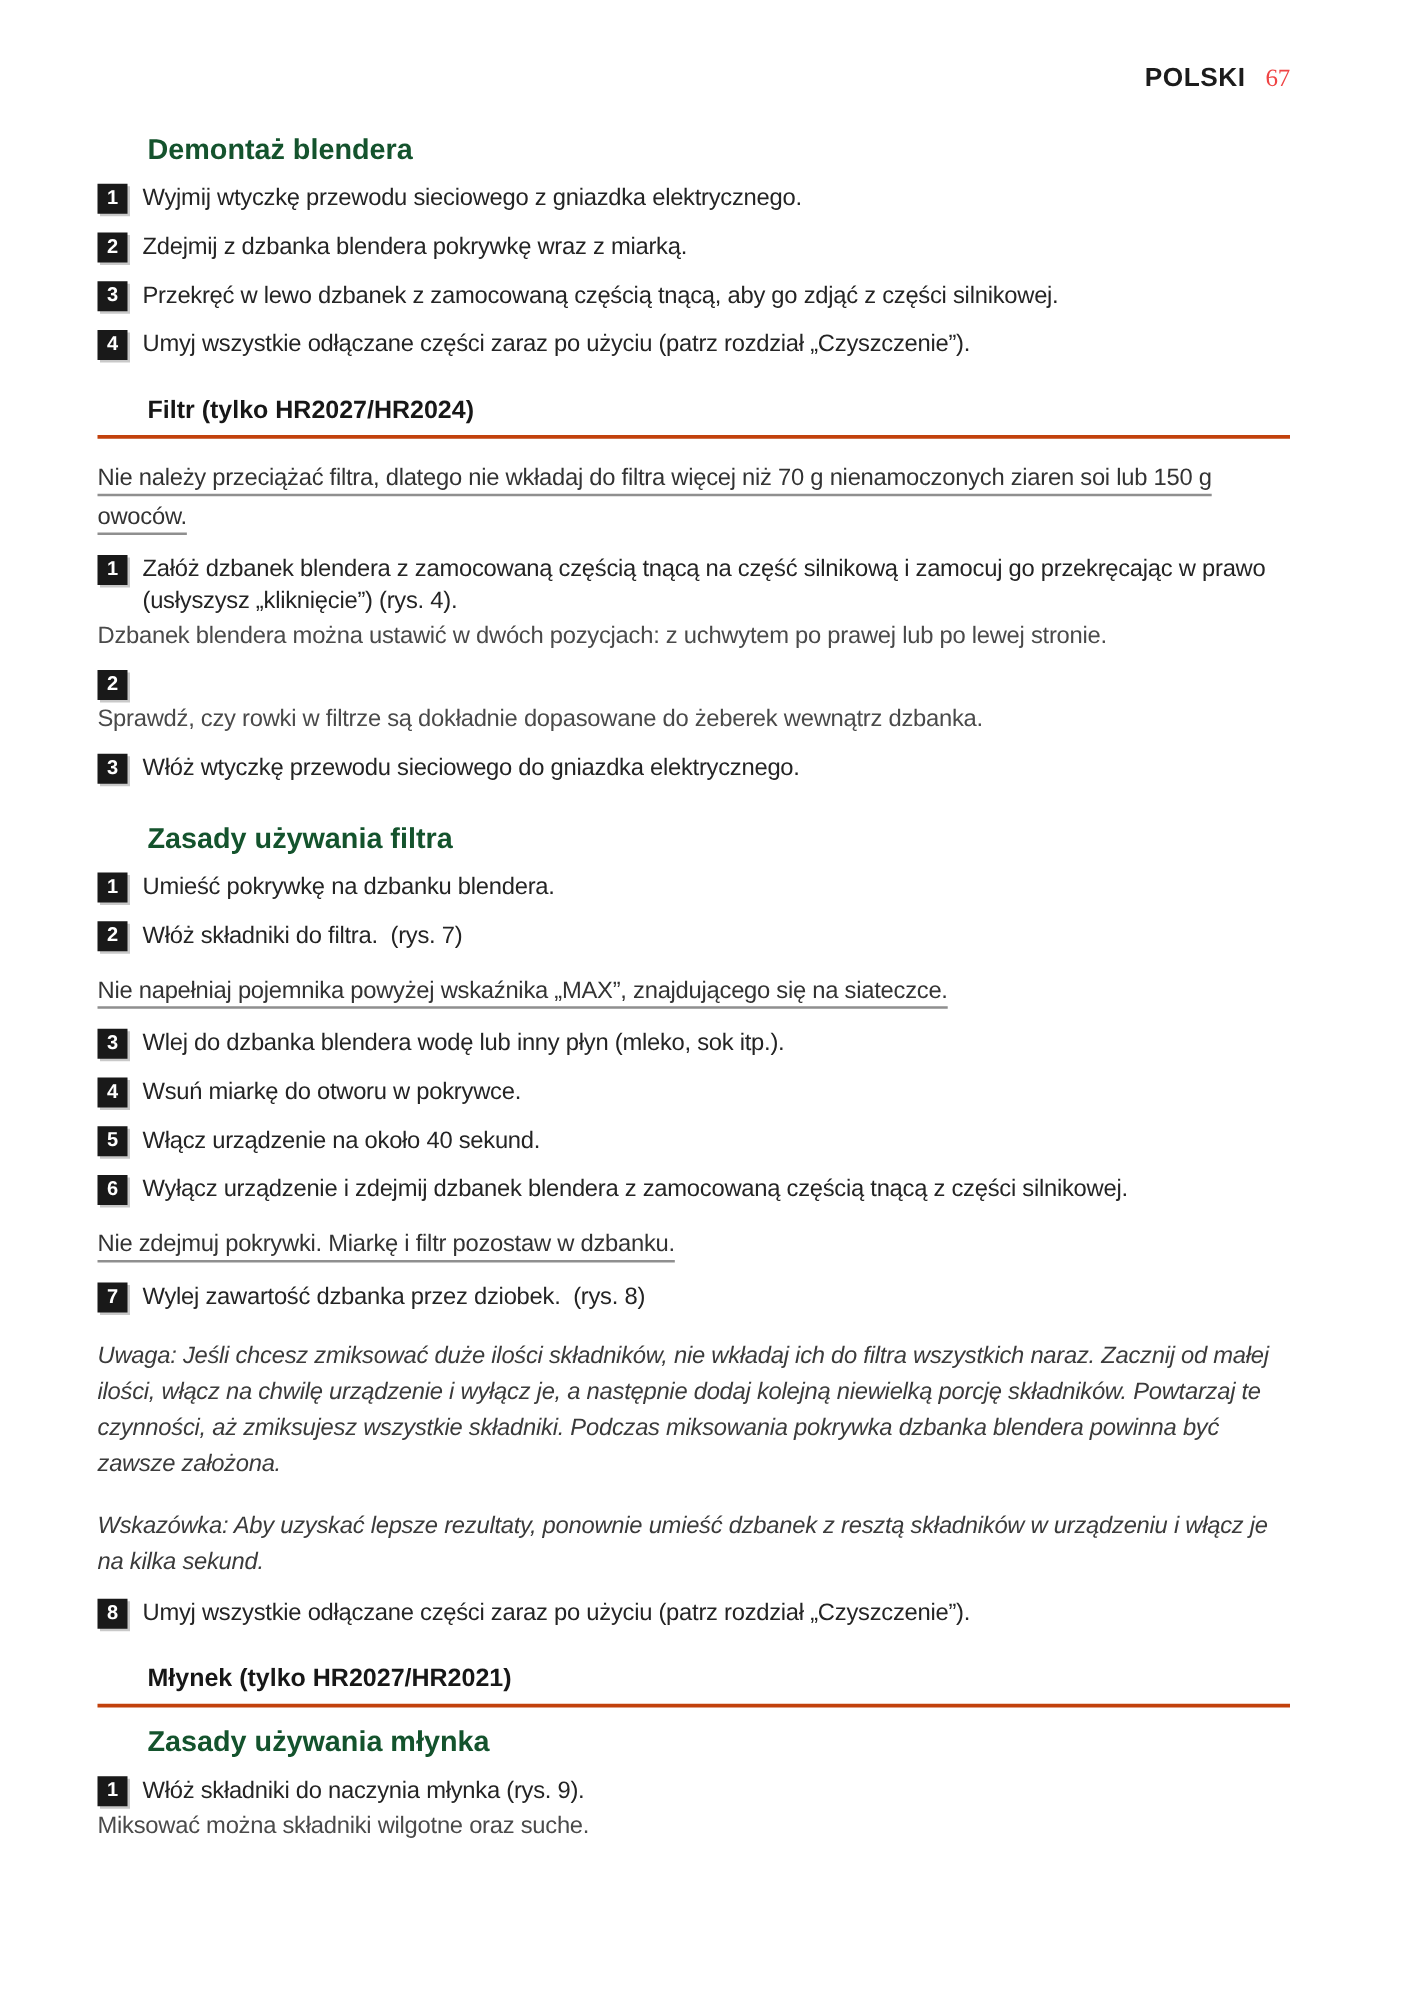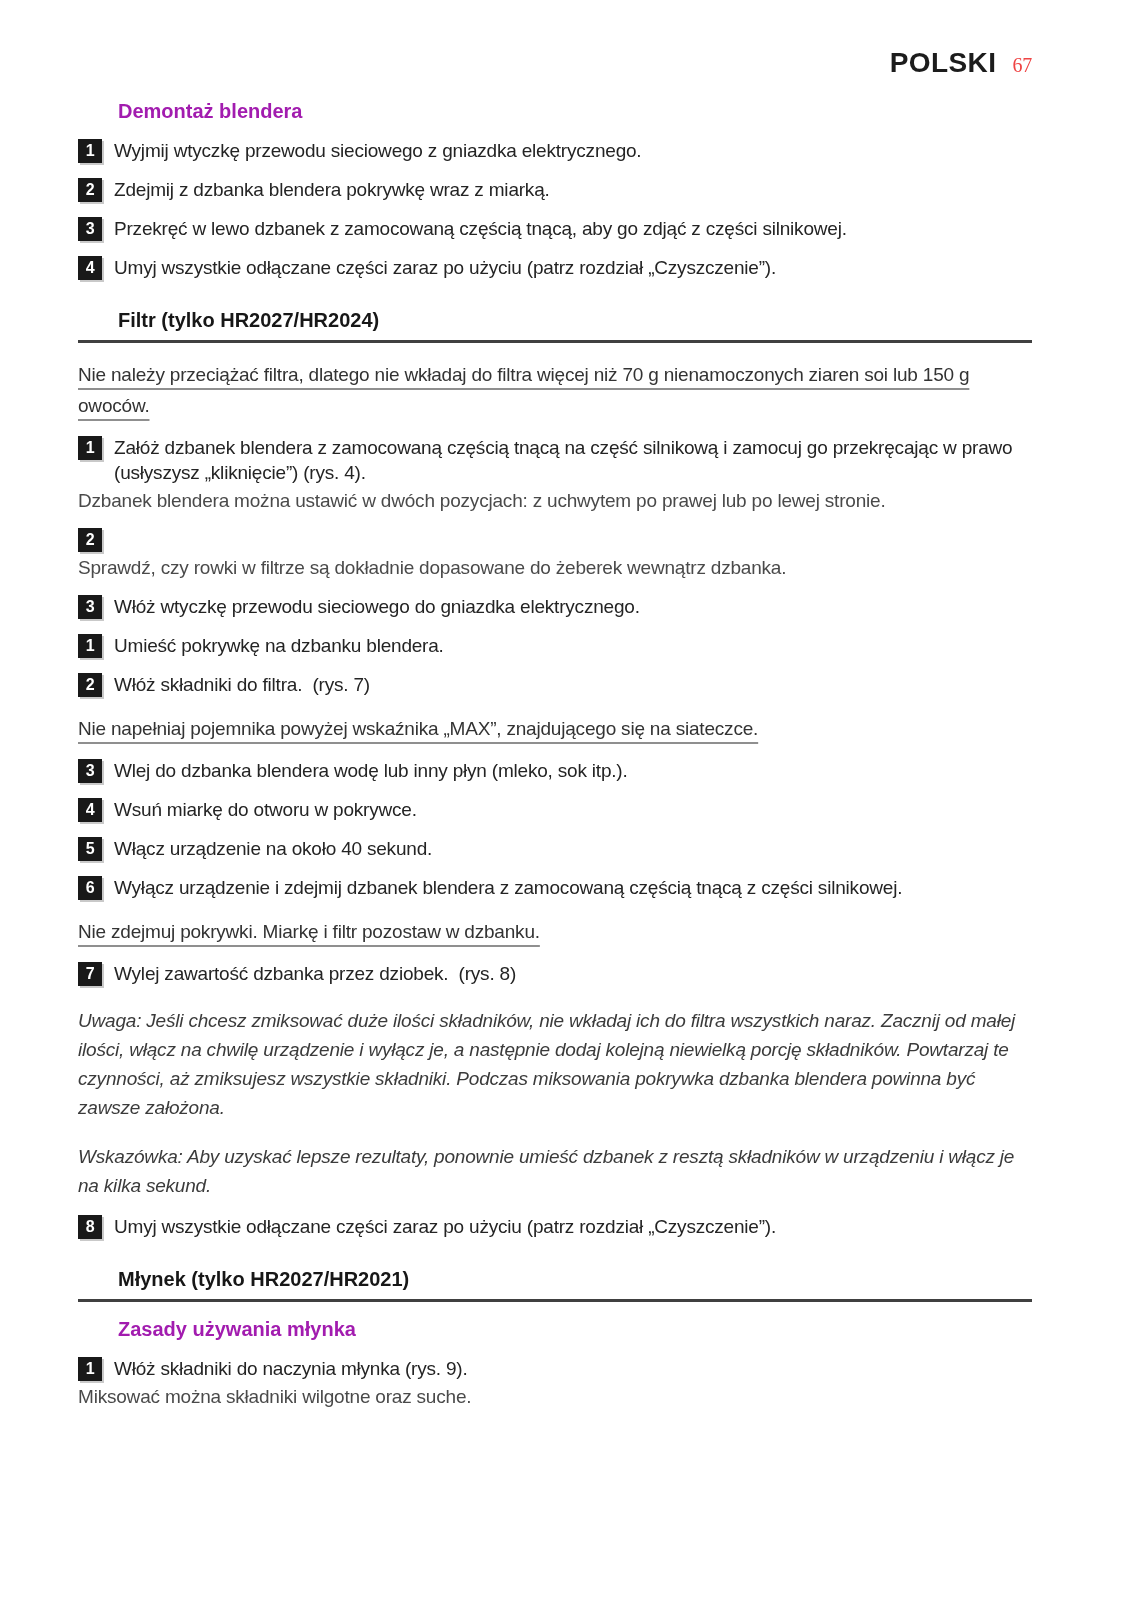--- a/index.html
+++ b/index.html
@@ -18,40 +18,40 @@
     overflow: hidden;
   }
 
   .page-header {
     display: flex;
     justify-content: flex-end;
     align-items: baseline;
     gap: 16px;
     margin-bottom: 6px;
   }
-  .lang  { font-weight: 700; font-size: 28px; letter-spacing: 0.4px; color: #1c1c1c; }
+  .lang  { font-weight: 700; font-size: 21px; letter-spacing: 0.4px; color: #1c1c1c; }
   .pagenum { font-size: 20px; color: #ef4444; font-family: Liberation Serif, serif; }
 
   .heading {
     font-weight: 700;
-    font-size: 20px;
+    font-size: 23px;
     line-height: 26px;
-    color: #a21caf;
+    color: #14532d;
     padding-left: 40px;
-    margin: 20px 0 0;
+    margin: 30px 0 0;
     letter-spacing: 0;
   }
   .ruled-heading {
     font-weight: 700;
     font-size: 20px;
     line-height: 26px;
     color: #171717;
     padding: 0 0 7px 40px;
     margin: 27px 0 0;
-    border-bottom: 3px solid #404040;
+    border-bottom: 3px solid #c2410c;
     letter-spacing: 0;
   }
   .ruled-heading + .heading { margin-top: 14px; }
 
   .step {
     display: flex;
     align-items: flex-start;
     gap: 12px;
     margin: 14px 0 0;
   }
@@ -126,20 +126,21 @@
       </div>
       <div class="note">Dzbanek blendera można ustawić w dwóch pozycjach: z uchwytem po prawej lub po lewej stronie.</div>
       <div class="step">
         <span class="badge">2</span>
       </div>
       <div class="note">Sprawdź, czy rowki w filtrze są dokładnie dopasowane do żeberek wewnątrz dzbanka.</div>
       <div class="step">
         <span class="badge">3</span>
         <span class="step-text">Włóż wtyczkę przewodu sieciowego do gniazdka elektrycznego.</span>
       </div>
+      <div class="heading">Zasady używania filtra</div>
       <div class="step">
         <span class="badge">1</span>
         <span class="step-text">Umieść pokrywkę na dzbanku blendera.</span>
       </div>
       <div class="step">
         <span class="badge">2</span>
         <span class="step-text">Włóż składniki do filtra.  (rys. 7)</span>
       </div>
       <div class="underlined"><span class="u-text">Nie napełniaj pojemnika powyżej wskaźnika „MAX”, znajdującego się na siateczce.</span></div>
       <div class="step">

